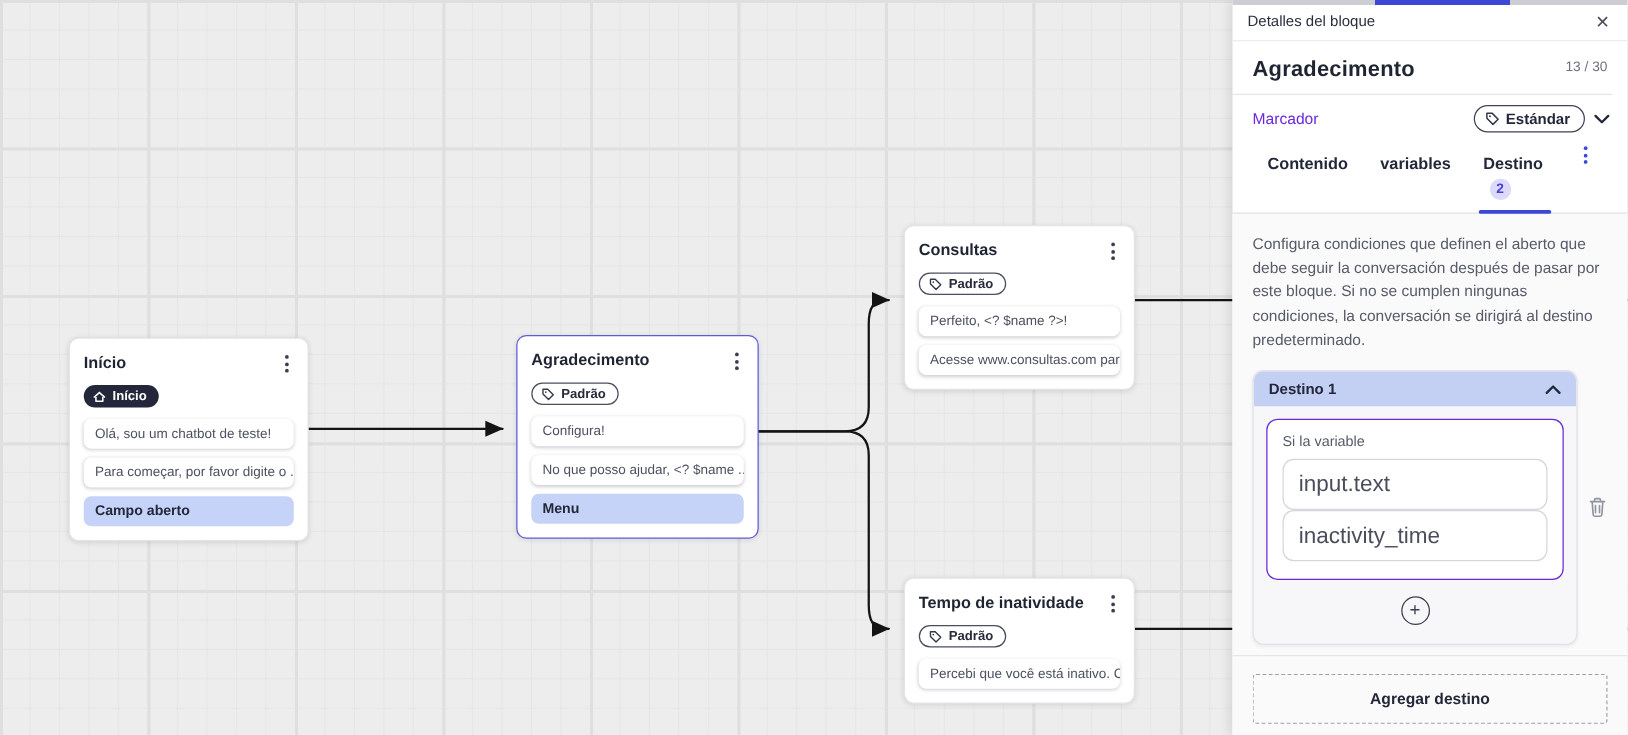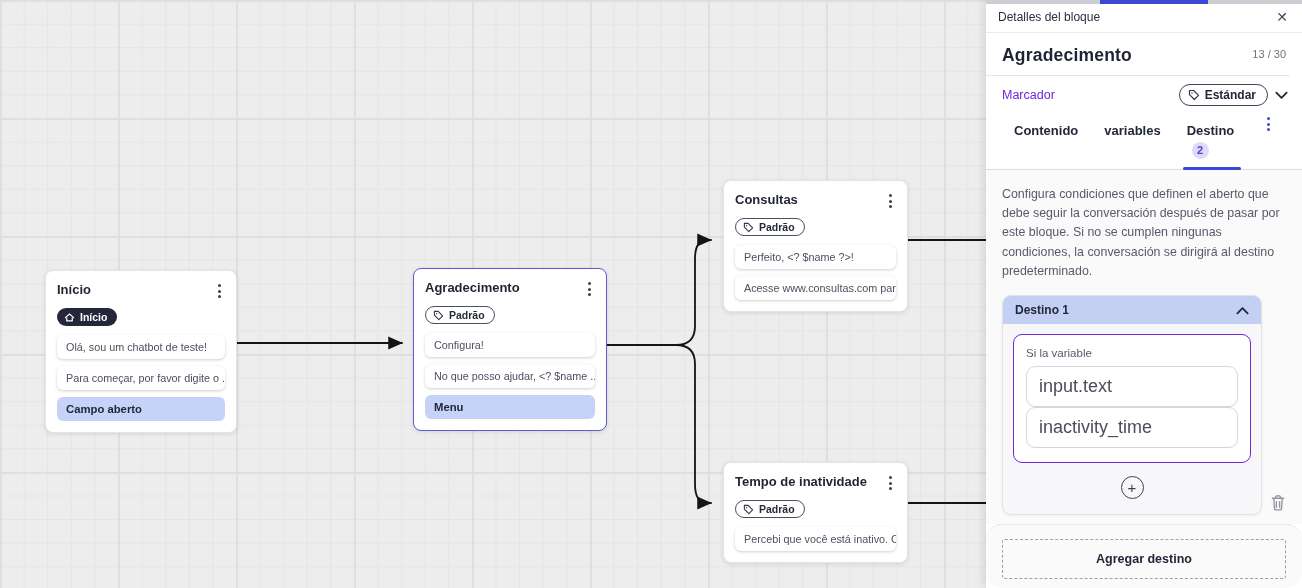--- a/index.html
+++ b/index.html
@@ -53,40 +53,40 @@
   .tabs{display:flex;align-items:flex-start;gap:26px;padding:0 28px;border-bottom:1px solid #dddde2;flex:none;}
   .tab{font-size:13px;font-weight:700;color:#23273a;padding:9px 0 10px;position:relative;cursor:pointer;}
   .tab.active::after{content:"";position:absolute;left:-4px;right:-4px;bottom:-1px;height:3px;
         background:#3c47d6;border-radius:2px;}
   .tab-badge{display:inline-flex;align-items:center;justify-content:center;width:17px;height:17px;
         border-radius:50%;background:#dcdaf8;color:#4a41d8;font-size:11px;font-weight:700;margin-left:5px;
         vertical-align:-4px;}
   .tabs .kebab{margin-left:auto;}
   .pbody{flex:1;background:#fafafa;padding:15px 16px 0;overflow:hidden;}
   .desc{font-size:12.4px;line-height:1.56;color:#575b69;margin:0 0 14px;}
-  .dest-row{display:flex;align-items:flex-end;gap:8px;}
+  .dest-row{display:flex;align-items:center;gap:8px;}
   .dcard{flex:1;background:#f7f7f9;border:1px solid #e3e3e7;border-radius:9px;box-shadow:0 1px 3px rgba(0,0,0,.06);overflow:hidden;}
   .dhead{display:flex;justify-content:space-between;align-items:center;background:#c4cff4;
          padding:7px 12px;font-size:12px;font-weight:700;color:#23273a;cursor:pointer;}
   .dbody{padding:10px 10px 0;}
   .ccard{background:#fff;border:1px solid #6d28d9;border-radius:9px;padding:12px 12px 14px;}
   .clabel{font-size:11.5px;color:#575b69;margin-bottom:7px;}
   .cinput{width:100%;box-sizing:border-box;border:1px solid #d6d6dd;border-radius:9px;padding:9px 12px;
           font-size:18px;color:#4a4e5c;background:#fff;font-family:inherit;outline:none;}
   .seam{position:relative;height:31px;margin:6px -12px;}
   .seam::before{content:"";position:absolute;left:0;right:0;top:50%;border-top:1px solid #dcdce2;}
   .opchip{position:absolute;left:12px;top:1px;display:inline-flex;align-items:center;gap:8px;background:#fff;
           border:1px solid #d6d6dd;border-radius:9px;padding:6px 11px;font-size:12px;font-weight:700;
           color:#23273a;cursor:pointer;}
   .plusrow{display:flex;justify-content:center;padding:13px 0 15px;}
   .plusbtn{width:23px;height:23px;border-radius:50%;border:1.4px solid #3c404e;background:transparent;
            color:#3c404e;display:flex;align-items:center;justify-content:center;cursor:pointer;padding:0;}
   .plusbtn span{font-size:15px;line-height:1;margin-top:-1px;}
   .trash{padding-top:4px;cursor:pointer;}
-  .pbottom{background:#fafafa;border-top:1px solid #e6e6e9;padding:14px 16px 0;flex:none;height:64px;box-sizing:border-box;border-radius:15px;}
+  .pbottom{background:#fafafa;border-top:1px solid #e6e6e9;padding:14px 16px 0;flex:none;height:64px;box-sizing:border-box;}
   .addbtn{width:100%;border:1.6px dashed #9aa0ac;border-radius:3px;background:transparent;padding:12px 0;
           font-size:12.5px;font-weight:700;color:#23273a;font-family:inherit;cursor:pointer;}
 </style>
 </head>
 <body>
 
 <div class="canvas">
   <svg class="wires" width="1302" height="588">
     <defs>
       <marker id="ah" viewBox="0 0 10 8" refX="8.5" refY="4" markerWidth="9" markerHeight="8" orient="auto">
@@ -95,21 +95,21 @@
     </defs>
     <g stroke="#141414" stroke-width="1.8" fill="none" stroke-linecap="round">
       <path d="M237 343 H402" marker-end="url(#ah)"></path>
       <path d="M607 345 H676 Q695 345 695 326 V259 Q695 240 707 240 H711" marker-end="url(#ah)"></path>
       <path d="M607 345 H676 Q695 345 695 364 V484 Q695 503 707 503 H711" marker-end="url(#ah)"></path>
       <path d="M908 240 H1302"></path>
       <path d="M908 503 H1302"></path>
     </g>
   </svg>
 
-  <div class="node" style="left:45px;top:270px;width:192px;">
+  <div class="node" style="left:55px;top:270px;width:192px;">
     <div class="node-head">
       <span class="node-title">Início</span>
       <span class="kebab">
           <i></i>
           <i></i>
           <i></i>
         </span>
     </div>
     <span class="badge-dark">
       <svg width="11" height="11" viewBox="0 0 16 16">

